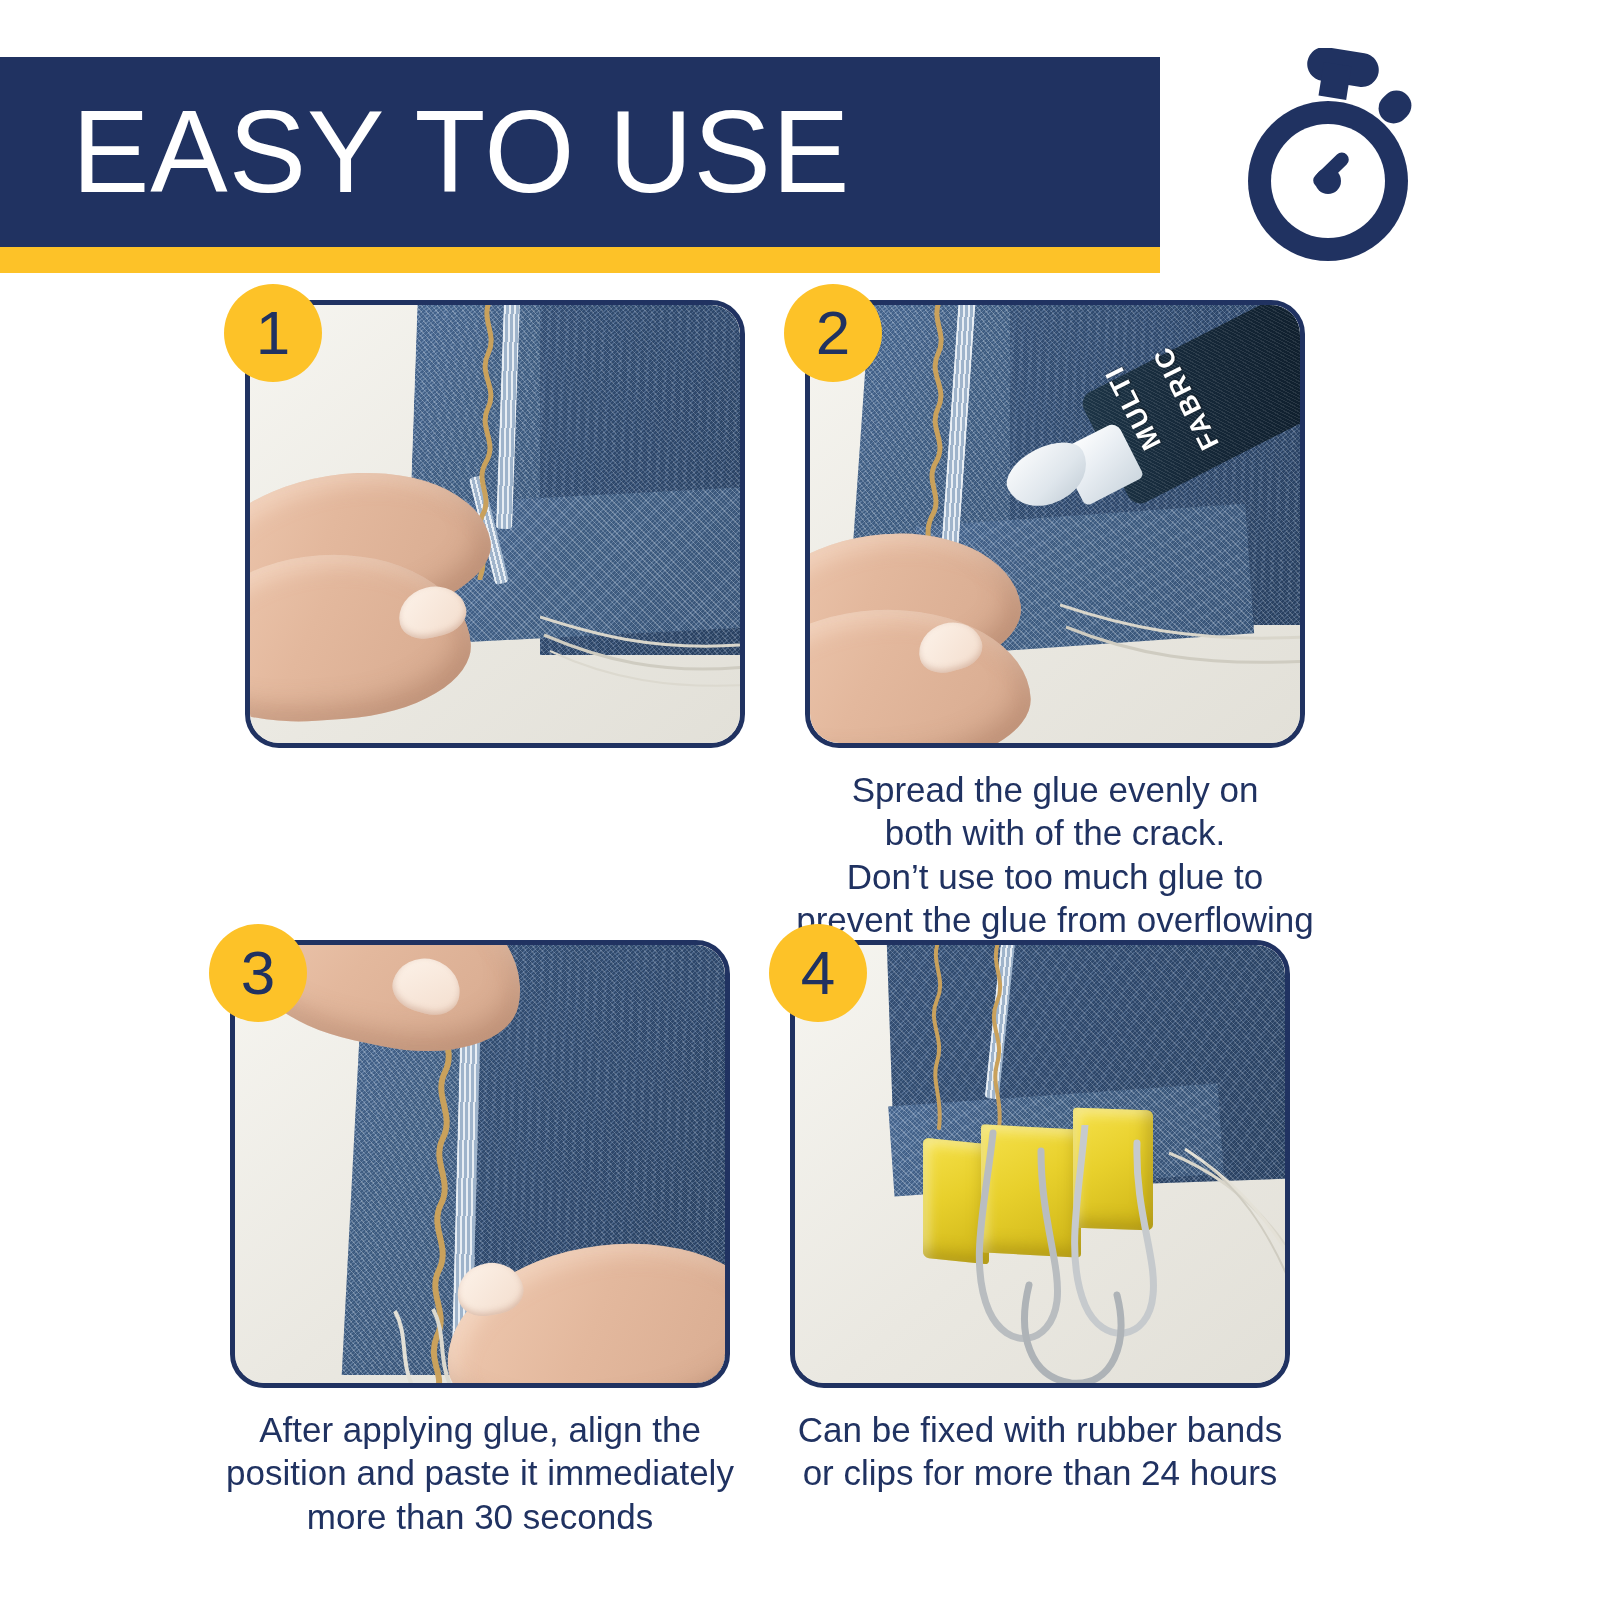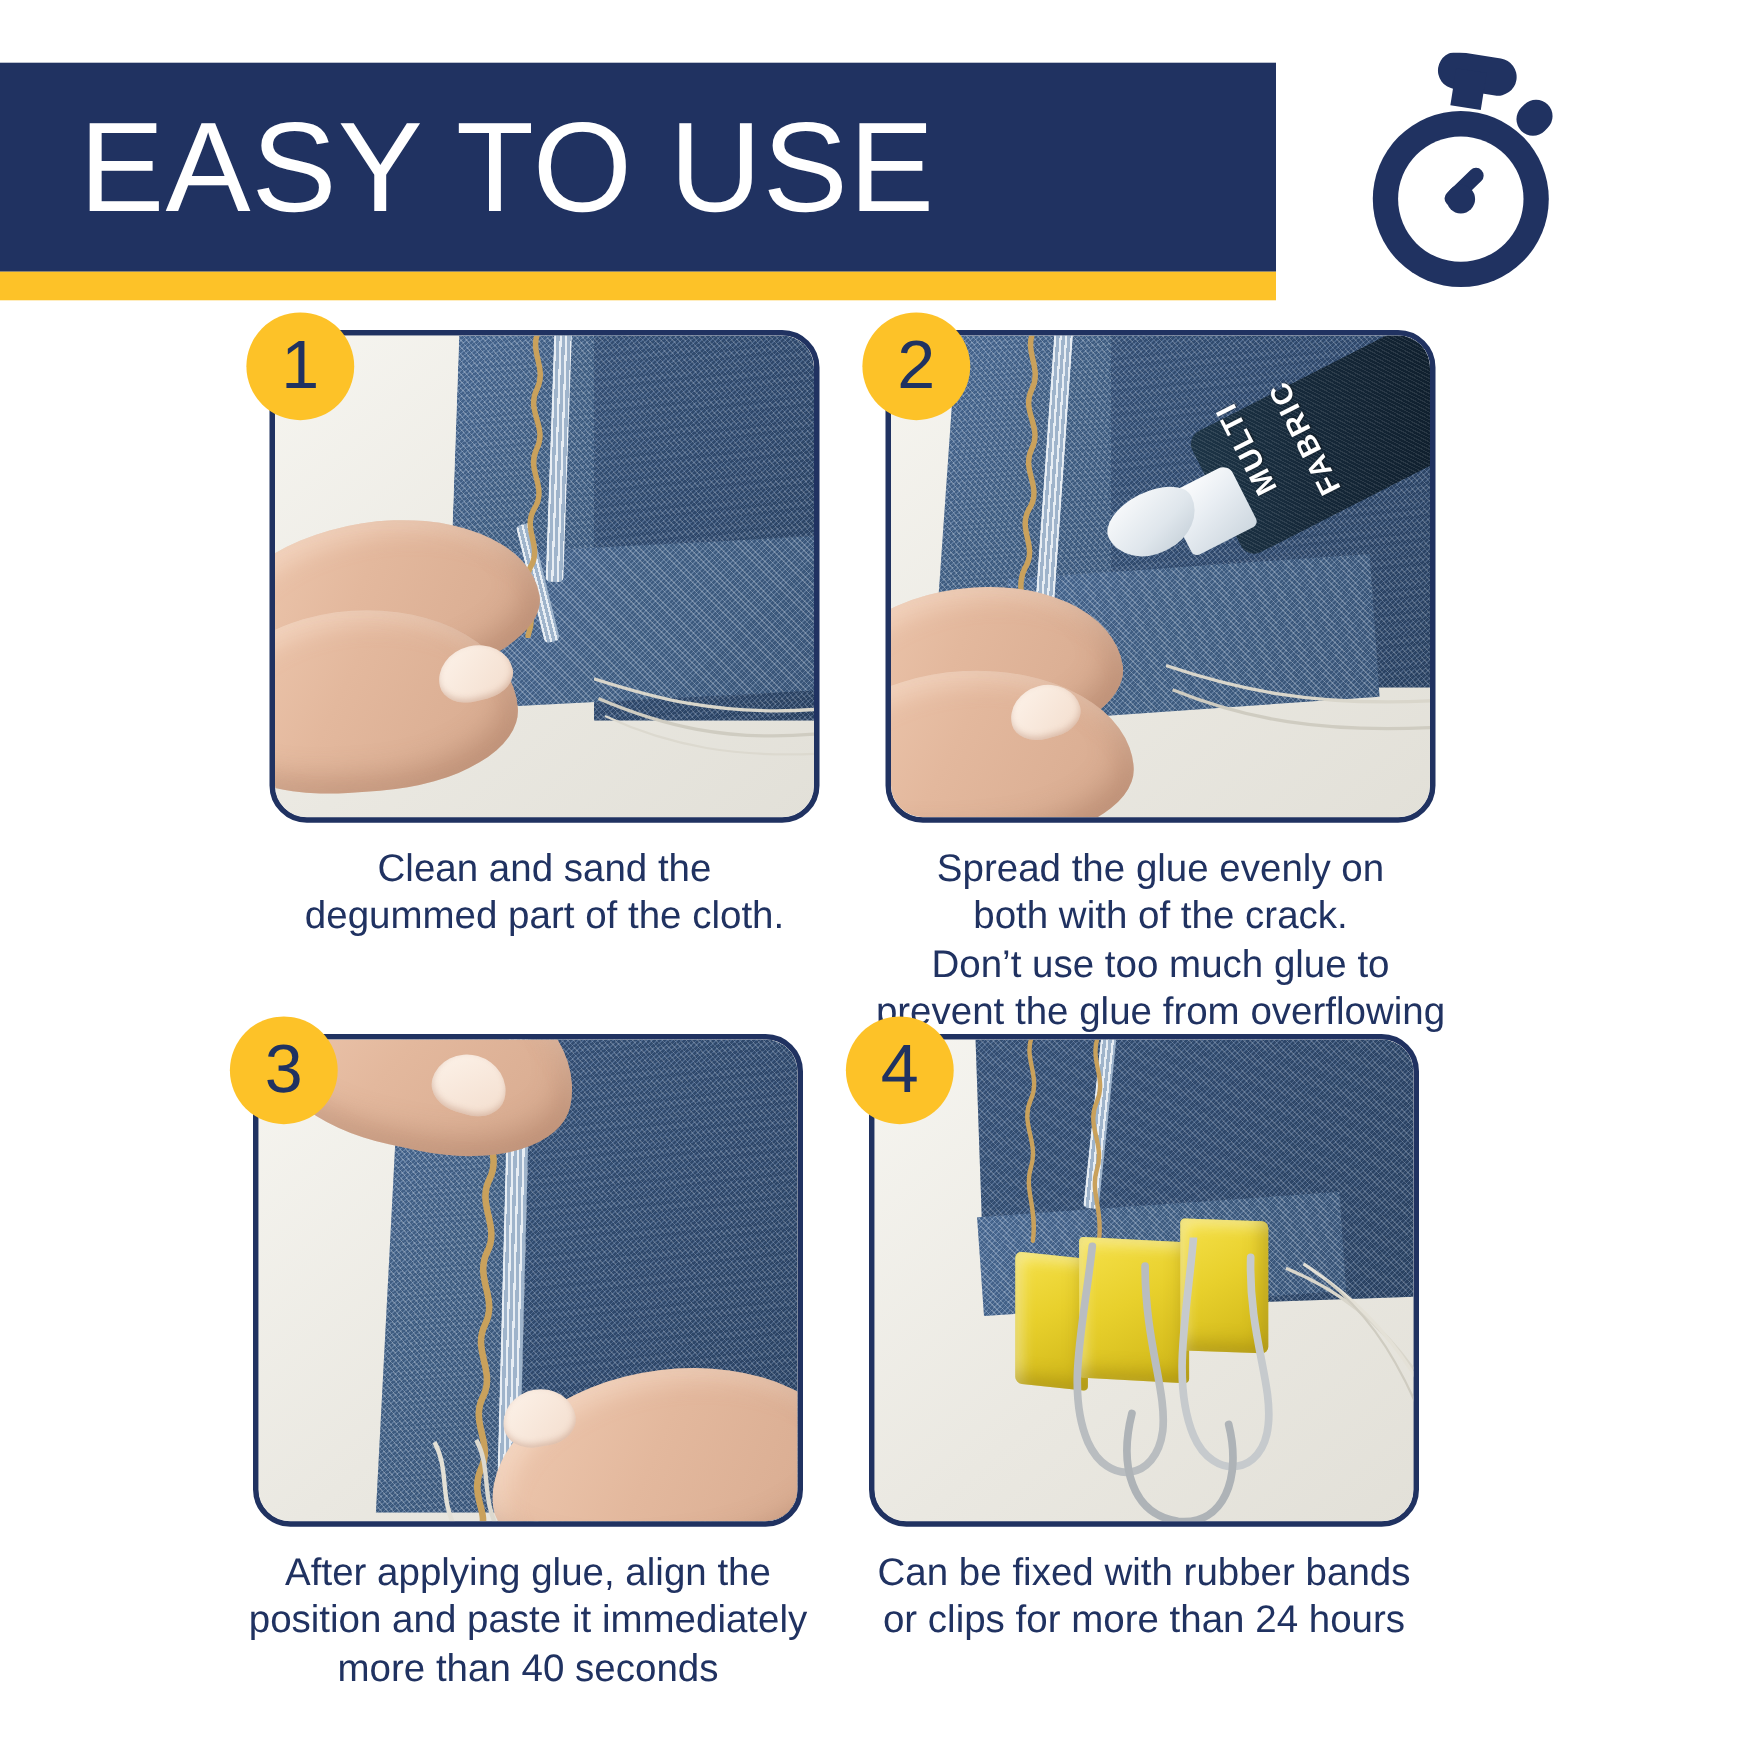--- a/index.html
+++ b/index.html
@@ -285,22 +285,20 @@
               </svg>
             </div>
 
             <div class="finger" style="left:-60px; top:170px; width:300px; height:150px; transform:rotate(-9deg);"></div>
             <div class="finger" style="left:-70px; top:250px; width:290px; height:165px; transform:rotate(-4deg);"></div>
             <div class="nail" style="left:148px; top:282px; width:68px; height:50px; transform:rotate(-14deg);"></div>
           </div>
         </div>
       </div>
       <div class="badge">1</div>
-      <div class="caption">Clean and sand the
-degummed part of the cloth.</div>
     </div>
 
     <div class="step pos-1">
       <div class="panel">
         <div class="panel-inner">
           <div class="photo">
             <div class="bg-white-cloth"></div>
             <div class="denim" style="left:50px; top:-10px; width:180px; height:300px; transform:skewX(-4deg);"></div>
             <div class="denim dark" style="left:200px; top:-10px; width:330px; height:330px;"></div>
             <div class="denim" style="left:110px; top:210px; width:330px; height:130px; transform:rotate(-4deg);"></div>
@@ -360,21 +358,21 @@
             <div class="nail" style="left:158px; top:14px; width:68px; height:54px; transform:rotate(16deg);"></div>
 
             <div class="finger" style="left:210px; top:300px; width:330px; height:175px; transform:rotate(-7deg);"></div>
             <div class="nail" style="left:222px; top:318px; width:66px; height:52px; transform:rotate(-10deg);"></div>
           </div>
         </div>
       </div>
       <div class="badge">3</div>
       <div class="caption">After applying glue, align the
 position and paste it immediately
-more than 40 seconds</div>
+more than 30 seconds</div>
     </div>
 
     <div class="step pos-3">
       <div class="panel">
         <div class="panel-inner">
           <div class="photo">
             <div class="bg-white-cloth"></div>
             <div class="denim dark" style="left:96px; top:-10px; width:430px; height:250px; transform:rotate(-2deg);"></div>
             <div class="denim" style="left:96px; top:150px; width:330px; height:90px; transform:rotate(-4deg);"></div>
             <div class="seam-white" style="left:198px; top:-6px; width:14px; height:160px; transform:rotate(6deg);"></div>

